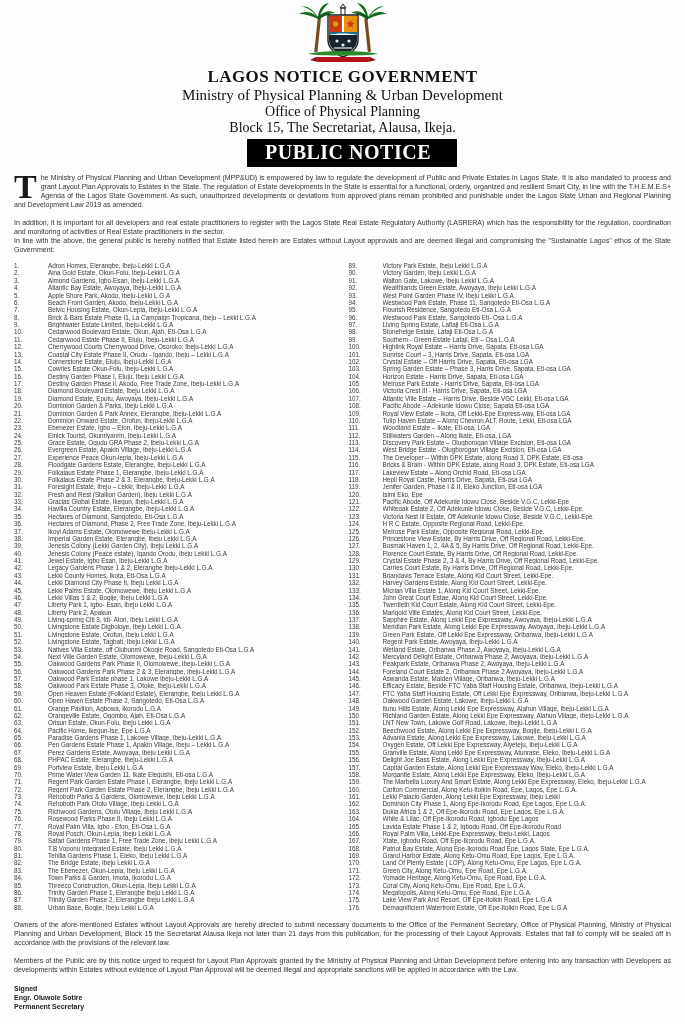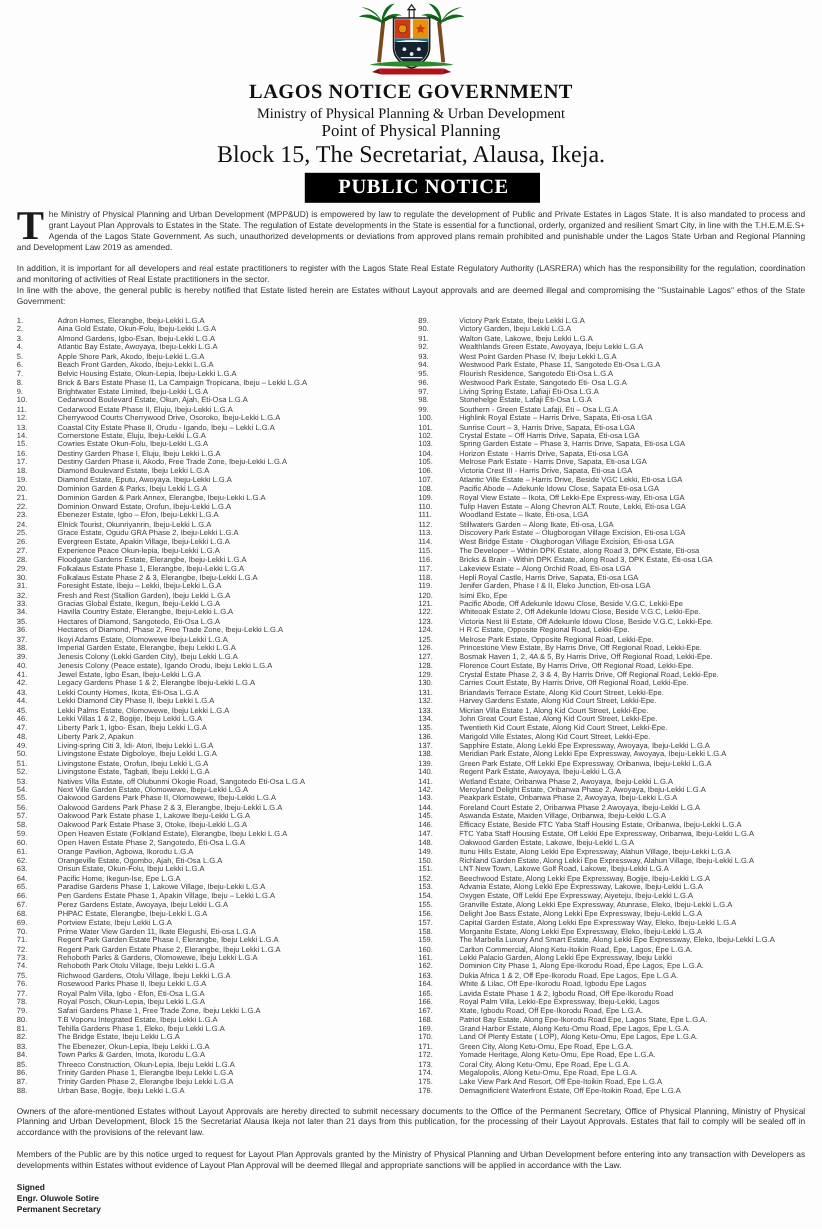--- a/index.html
+++ b/index.html
@@ -14,33 +14,33 @@
     width: 685px;
     min-height: 1024px;
     background: #fdfdfd;
     padding: 2px 14px 10px 14px;
     position: relative;
   }
   
   .header { text-align: center; font-family: "Liberation Serif", serif; color: #111; }
   .crest { display: block; margin: 0 auto; }
   .gov-title { font-size: 17px; font-weight: bold; letter-spacing: .4px; margin-top: 1px; }
-  .ministry-line { font-size: 12px; margin-top: 0px; }
+  .ministry-line { font-size: 15px; margin-top: 0px; }
   .office-line { font-size: 14px; }
-  .address-line { font-size: 20px; }
+  .address-line { font-size: 14px; }
   .banner-wrap { margin-top: 3px; }
   .banner {
     display: inline-block;
     background: #000;
     color: #fff;
     font-family: "Liberation Serif", serif;
     font-weight: bold;
-    font-size: 17px;
+    font-size: 20px;
     letter-spacing: .5px;
-    padding: 2px 26px 3px 28px;
+    padding: 2px 26px 3px 18px;
     margin-left: 19px;
   }
   
   .intro { margin-top: 6px; font-size: 7px; line-height: 9px; text-align: justify; color: #333; }
   .intro p { margin-bottom: 0; }
   .intro .gap { height: 9px; }
   .dropcap {
     float: left;
     font-size: 34px;
     line-height: 27px;
@@ -106,21 +106,21 @@
         <path d="M56 46 L74 46" stroke="#e9e9e9" stroke-width="1.2"></path>
       </g>
 
       <path d="M30 52 C42 48 88 48 100 52 C88 54 42 54 30 52 Z" fill="#2b8a2b"></path>
       <path d="M38 55 L92 55 L90 60 L40 60 Z" fill="#b3121b"></path>
       <path d="M38 55 L32 58 L40 60 Z" fill="#8c0e15"></path>
       <path d="M92 55 L98 58 L90 60 Z" fill="#8c0e15"></path>
     </svg>
     <div class="gov-title">LAGOS NOTICE GOVERNMENT</div>
     <div class="ministry-line">Ministry of Physical Planning &amp; Urban Development</div>
-    <div class="office-line">Point of Physical Planning</div>
+    <div class="office-line">Office of Physical Planning</div>
     <div class="address-line">Block 15, The Secretariat, Alausa, Ikeja.</div>
     <div class="banner-wrap">
       <span class="banner">PUBLIC NOTICE</span>
     </div>
   </div>
 
   <div class="intro">
     <p><span class="dropcap">T</span><span>he Ministry of Physical Planning and Urban Development (MPP&amp;UD) is empowered by law to regulate the development of Public and Private Estates in Lagos State. It is also mandated to process and grant Layout Plan Approvals to Estates in the State. The regulation of Estate developments in the State is essential for a functional, orderly, organized and resilient Smart City, in line with the T.H.E.M.E.S+ Agenda of the Lagos State Government. As such, unauthorized developments or deviations from approved plans remain prohibited and punishable under the Lagos State Urban and Regional Planning and Development Law 2019 as amended.</span></p>
     <div class="gap"></div>
     <p>In addition, it is important for all developers and real estate practitioners to register with the Lagos State Real Estate Regulatory Authority (LASRERA) which has the responsibility for the regulation, coordination and monitoring of activities of Real Estate practitioners in the sector.</p>

